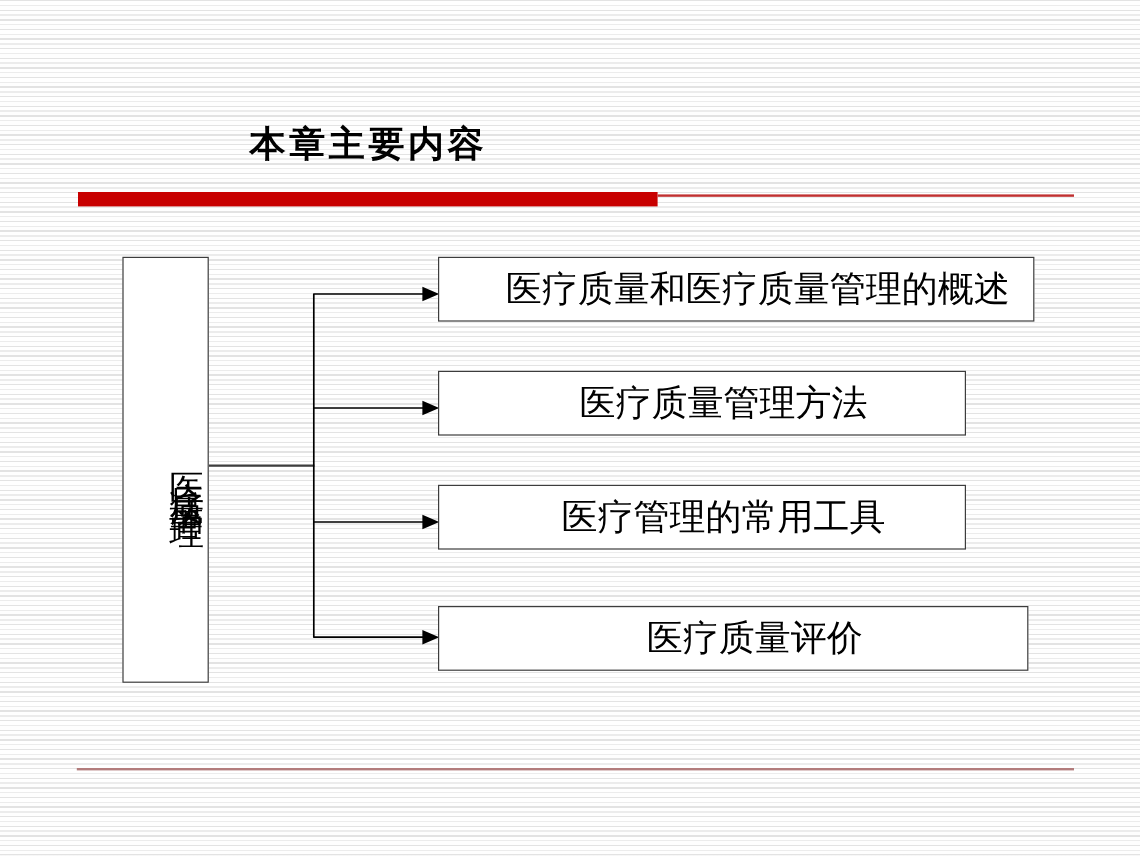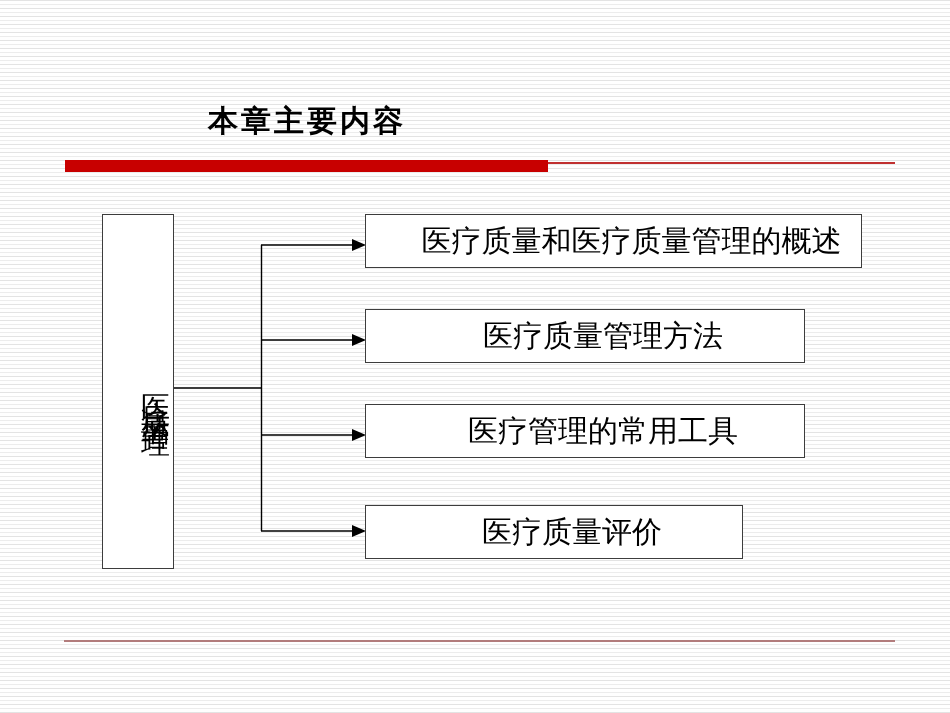--- a/index.html
+++ b/index.html
@@ -80,21 +80,21 @@
   .root-label {
     writing-mode: vertical-rl;
     font-size: 29px;
     letter-spacing: 7px;
     white-space: nowrap;
   }
   .branch-node { font-size: 30px; white-space: nowrap; }
   .branch-1 { left: 365px; top: 214px; width: 497px; height: 54px; }
   .branch-2 { left: 365px; top: 309px; width: 440px; height: 54px; }
   .branch-3 { left: 365px; top: 404px; width: 440px; height: 54px; font-family: Liberation Mono, monospace; }
-  .branch-4 { left: 365px; top: 505px; width: 378px; height: 54px; }
+  .branch-4 { left: 365px; top: 505px; width: 492px; height: 54px; }
   .connector-layer {
     position: absolute;
     left: 0;
     top: 0;
     width: 950px;
     height: 713px;
     pointer-events: none;
   }
 </style>
 </head>

